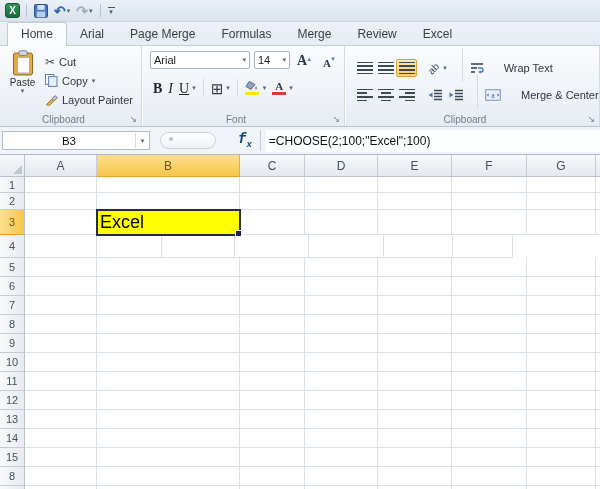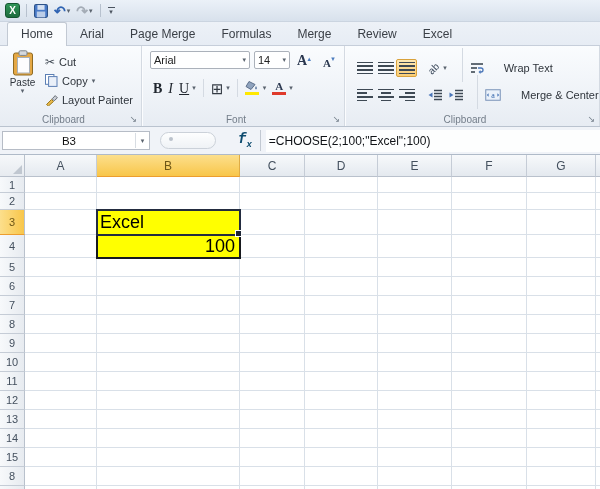--- a/index.html
+++ b/index.html
@@ -391,21 +391,20 @@
         <div class="cell" style="width: 65px;"></div>
         <div class="cell" style="width: 73px;"></div>
         <div class="cell" style="width: 74px;"></div>
         <div class="cell" style="width: 75px;"></div>
         <div class="cell" style="width: 69px;"></div>
         <div class="cell" style="width: 60px;"></div>
       </div>
       <div class="rowline" style="height: 23px;">
         <div class="rhead">4</div>
         <div class="cell" style="width: 72px;"></div>
-        <div class="cell filled al-right boxed" style="width: 143px; background: rgb(255, 255, 0);">100</div>
         <div class="cell" style="width: 65px;"></div>
         <div class="cell" style="width: 73px;"></div>
         <div class="cell" style="width: 74px;"></div>
         <div class="cell" style="width: 75px;"></div>
         <div class="cell" style="width: 69px;"></div>
         <div class="cell" style="width: 60px;"></div>
       </div>
       <div class="rowline" style="height: 19px;">
         <div class="rhead">5</div>
         <div class="cell" style="width: 72px;"></div>

